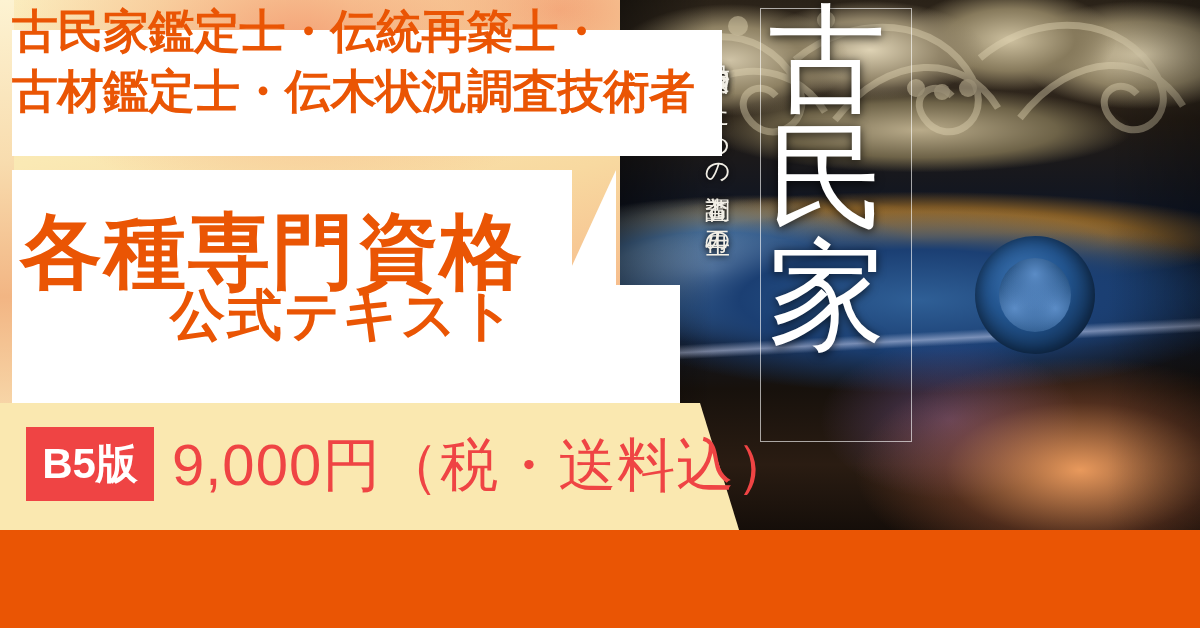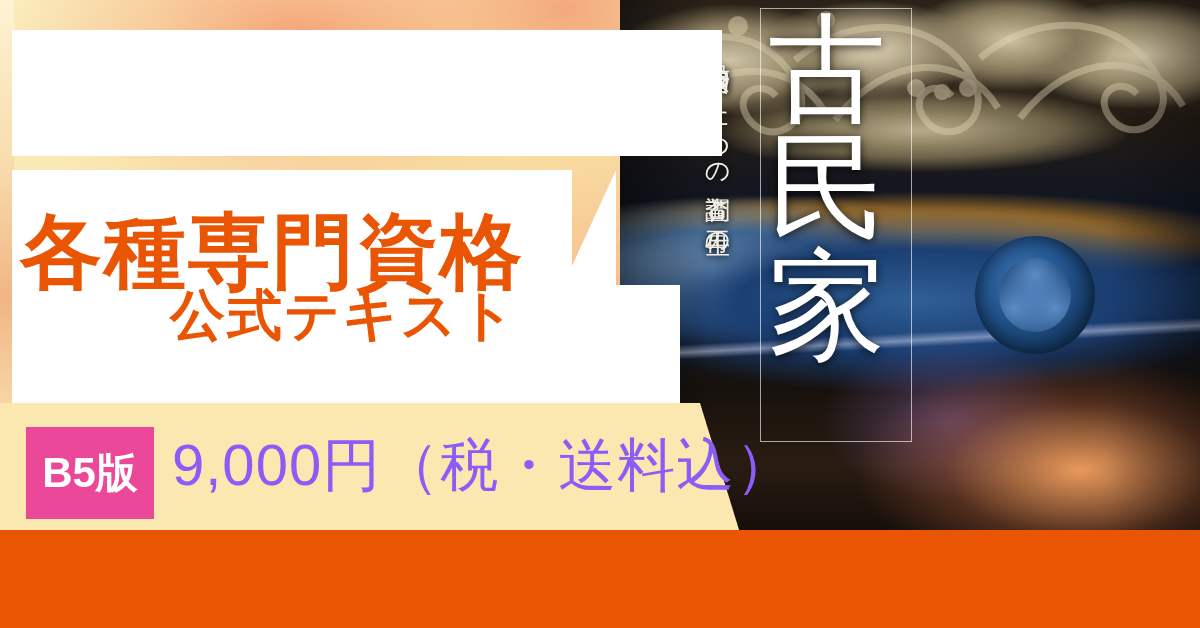--- a/index.html
+++ b/index.html
@@ -83,21 +83,21 @@
 
   
   .cover-titlebox{
     position:absolute;left:140px;top:8px;width:152px;height:434px;
     border:1px solid rgba(255,255,255,.62);
     box-sizing:border-box;
   }
   .cover-title{
     position:absolute;left:148px;top:10px;width:136px;height:352px;
     display:flex;flex-direction:column;align-items:center;justify-content:space-evenly;
-    color:#fff;font-family:Liberation Sans, sans-serif;
+    color:#fff;font-family:Liberation Mono, monospace;
     font-size:118px;line-height:1;letter-spacing:0;
     text-shadow:0 2px 10px rgba(0,0,0,.75);
   }
   .cover-side{
     position:absolute;left:78px;top:44px;width:34px;height:500px;
     writing-mode:vertical-rl;text-orientation:upright;
     color:#f2efe6;font-family:"Liberation Serif","DejaVu Serif",serif;
     font-size:25px;line-height:1.18;letter-spacing:2px;
     text-shadow:0 1px 6px rgba(0,0,0,.85);
     white-space:nowrap;
@@ -146,30 +146,30 @@
     color:#ea5504;font-size:55px;font-weight:700;line-height:1;letter-spacing:2px;white-space:nowrap;
   }
 
   
   .price-band{
     position:absolute;left:0;top:403px;width:740px;height:130px;
     background:#fae8b0;
     clip-path:polygon(0 0, 700px 0, 740px 130px, 0 130px);
   }
   .badge{
-    position:absolute;left:26px;top:427px;width:128px;height:92px;
-    background:#ec4899;
+    position:absolute;left:26px;top:427px;width:128px;height:74px;
+    background:#ef4444;
     display:flex;align-items:center;justify-content:center;
   }
   .badge span{
     color:#fff;font-size:42px;font-weight:700;line-height:1;letter-spacing:0px;
   }
   .price-text{
     position:absolute;left:172px;top:430px;
-    color:#8b5cf6;font-size:58px;font-weight:400;line-height:1.2;white-space:nowrap;
+    color:#ef4444;font-size:58px;font-weight:400;line-height:1.2;white-space:nowrap;
     letter-spacing:1px;
   }
 
   
   .cta{
     position:absolute;left:0;top:530px;width:1200px;height:98px;
     background:#ea5504;
   }
 </style>
 </head>
@@ -206,20 +206,24 @@
     <div class="cover-crest"></div>
     <div class="cover-vignette"></div>
 
     <div class="cover-titlebox"></div>
     <div class="cover-title">古民家</div>
     <div class="cover-side">古民家活用のための調査と再生の</div>
     <div class="cover-side2">伝統構法、</div>
   </div>
 
   <div class="panel-top"></div>
+  <div class="panel-top-inner">
+    <span class="line1">古民家鑑定士・伝統再築士・</span>
+    <span class="line2">古材鑑定士・伝木状況調査技術者</span>
+  </div>
 
   <div class="panel-mid-a"></div>
   <div class="panel-mid-notch"></div>
   <div class="panel-mid-b"></div>
   <div class="txt-kakushu">各種専門資格</div>
   <div class="txt-official">公式テキスト</div>
 
   <div class="price-band"></div>
   <div class="badge">
     <span>B5版</span>

